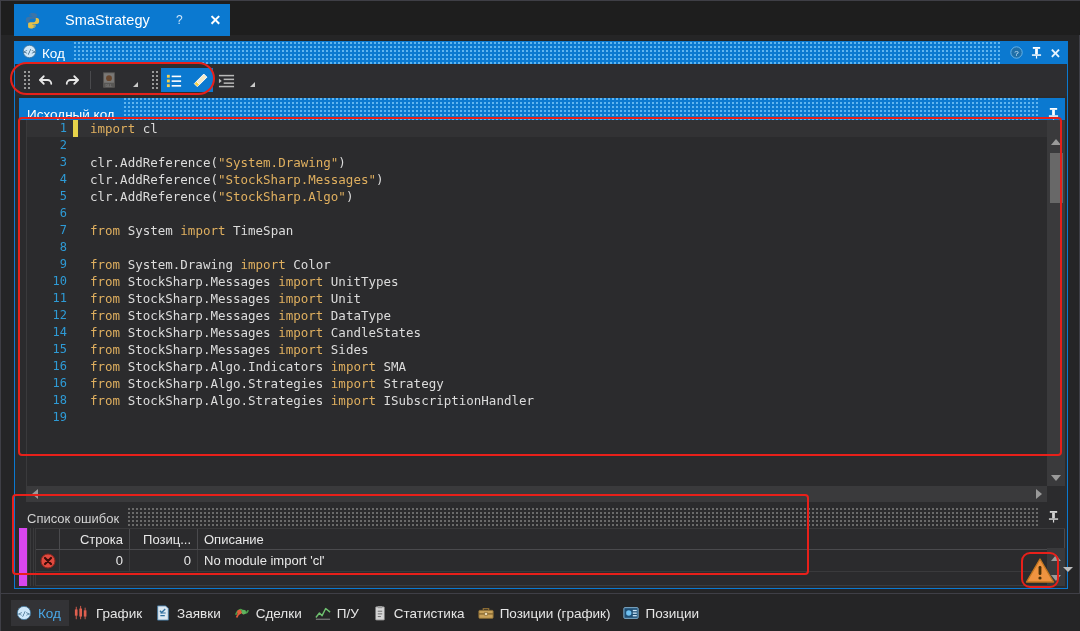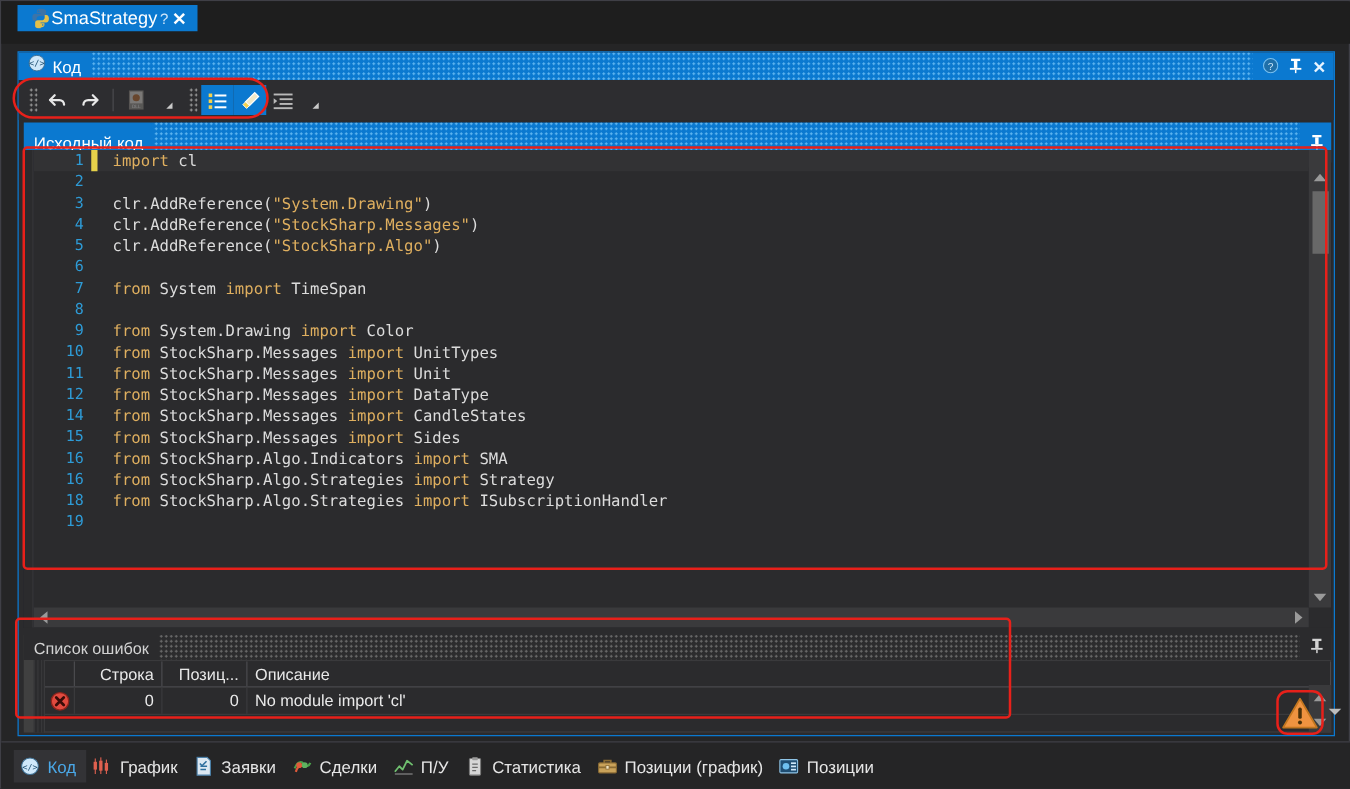--- a/index.html
+++ b/index.html
@@ -18,22 +18,22 @@
     border: 1px solid #3f3f46;
   }
 
   
   .tabstrip {
     position: absolute; left: 0; top: 0; width: 1080px; height: 34px;
     background: #1e1e1e;
     border-bottom: 1px solid #0f6cbd00;
   }
   .doc-tab {
-    position: absolute; left: 13px; top: 3px; height: 21px;
-    display: flex; align-items: center; gap: 0;
+    position: absolute; left: 13px; top: 3px; height: 32px;
+    display: flex; align-items: center; gap: 24px;
     padding: 0 9px 0 10px;
     background: #0b79d0;
     color: #ffffff;
   }
   .doc-tab .title {
     font-size: 14.5px; letter-spacing: .1px; color: #fff;
     white-space: nowrap;
   }
   .doc-tab .tb-btn {
     font-size: 12px; color: #cfe6fa; line-height: 1;
@@ -155,21 +155,21 @@
   .hscroll {
     position: absolute; left: 0; right: 18px; bottom: 0; height: 16px;
     background: #3a3a3c;
   }
   .hs-l { position:absolute; left:0; top:0; width:16px; height:16px; display:flex;align-items:center;justify-content:center;}
   .hs-r { position:absolute; right:0; top:0; width:16px; height:16px; display:flex;align-items:center;justify-content:center;}
 
   
   .errpanel {
     position: absolute; left: 4px; top: 466px; width: 1046px; height: 78px;
-    background: #404040;
+    background: #d946ef;
     text-align: right;
   }
   .errcap {
     height: 20px; display: flex; align-items: center; padding-left: 8px;
     background: #2b2b2d; color: #cfcfcf;
   }
   .errcap .t { font-size: 13px; color: #d2d2d2; white-space: nowrap; }
   .errcap .dots {
     flex: 1 1 auto; height: 100%; margin: 0 8px;
     background-image: radial-gradient(#6a6a6a .8px, transparent .9px);

